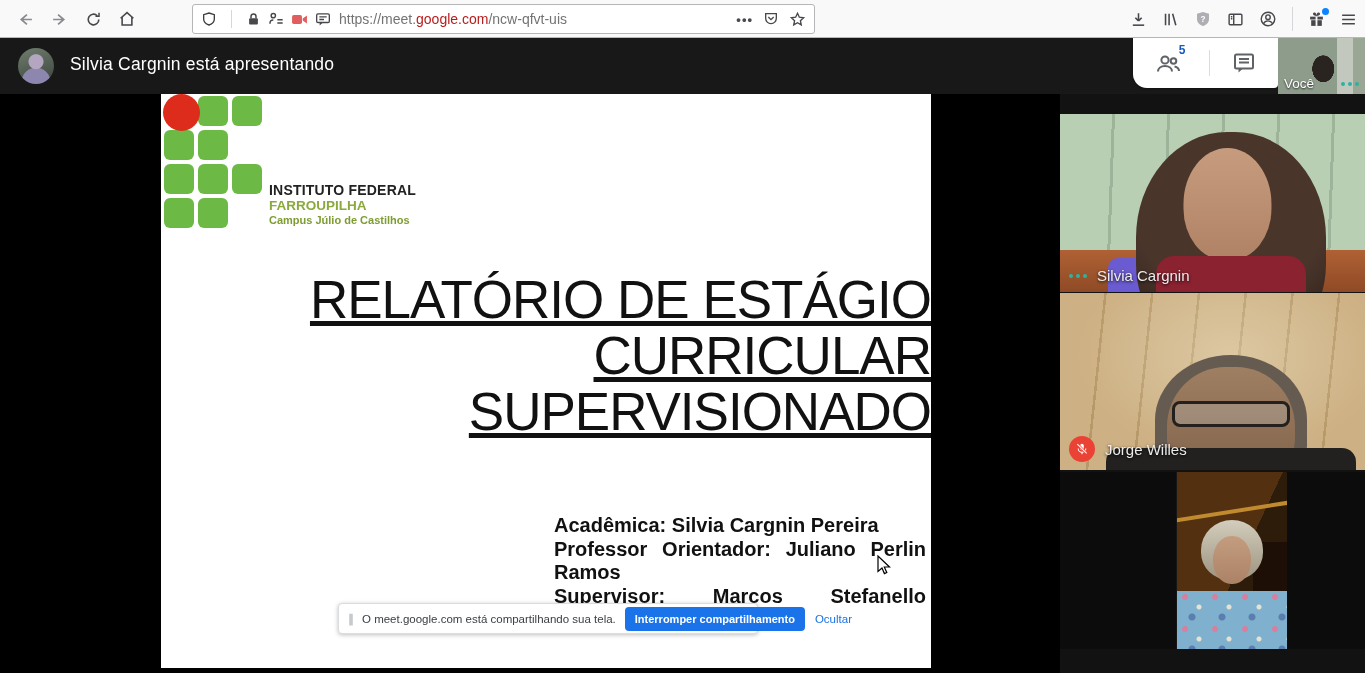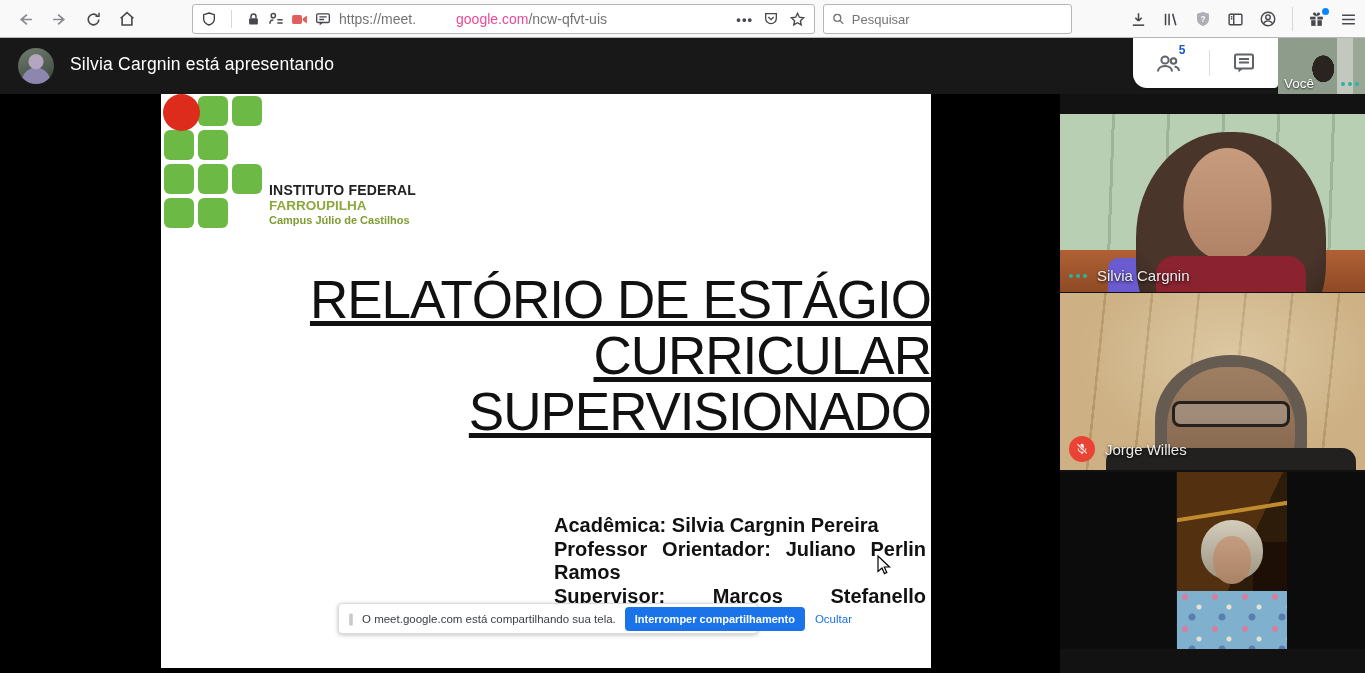--- a/index.html
+++ b/index.html
@@ -6,21 +6,21 @@
   html,body { width:1365px; height:673px; overflow:hidden; background:#000; font-family:"Liberation Sans", sans-serif; }
 
   
   #chrome { position:absolute; top:0; left:0; width:1365px; height:38px; background:#f9f9fa; border-bottom:1px solid #b8b8ba; }
   .nav-btn { position:absolute; top:7px; width:26px; height:24px; display:flex; align-items:center; justify-content:center; border-radius:3px; }
   .nav-btn svg { display:block; }
   #urlbar { position:absolute; left:192px; top:4px; width:623px; height:30px; background:#fff; border:1px solid #b6b6b8; border-radius:3px; display:flex; align-items:center; padding:0 8px; }
   #urlbar .sep { width:1px; height:18px; background:#d7d7db; margin:0 7px; }
   .url-icons { display:flex; align-items:center; gap:7px; }
   .url-text { margin-left:8px; font-size:14px; color:#737373; white-space:nowrap; flex:1; overflow:hidden; }
-  .url-text .host { color:#ec4899;margin-left:40px; }
+  .url-text .host { color:#b91c1c; }
   .urlbar-right { display:flex; align-items:center; gap:10px; margin-left:8px; }
   .dots3 { font-size:13px; color:#4a4a4f; letter-spacing:1px; font-weight:bold; }
   #searchbar { position:absolute; left:823px; top:4px; width:249px; height:30px; background:#fff; border:1px solid #b6b6b8; border-radius:3px; display:flex; align-items:center; padding:0 8px; }
   #searchbar input { border:none; outline:none; font-size:13px; color:#737373; width:100%; margin-left:7px; font-family:"Liberation Sans",sans-serif; background:transparent; }
   #toolbar-right { position:absolute; right:8px; top:0; height:38px; display:flex; align-items:center; gap:15px; }
   .tool-sep { width:1px; height:24px; background:#d7d7db; }
   .gift-wrap { position:relative; }
   .blue-dot { position:absolute; top:-3px; right:-4px; width:7px; height:7px; border-radius:50%; background:#0a84ff; }
 
   
@@ -168,27 +168,20 @@
       <svg class="ic" width="16" height="16" viewBox="0 0 24 24" fill="none" stroke="#47474c" stroke-width="2">
           <path d="M4 4h16v7a8 8 0 0 1-16 0z"></path>
           <path d="M8 9l4 4 4-4"></path>
         </svg>
       <svg class="ic" width="17" height="17" viewBox="0 0 24 24" fill="none" stroke="#47474c" stroke-width="1.9">
           <path d="M12 3.2l2.6 5.6 6 .7-4.5 4.1 1.2 5.9-5.3-3-5.3 3 1.2-5.9L3.4 9.5l6-.7z"></path>
         </svg>
     </div>
   </div>
 
-  <div id="searchbar">
-    <svg class="ic" width="14" height="14" viewBox="0 0 24 24" fill="none" stroke="#737373" stroke-width="2.4">
-        <circle cx="10" cy="10" r="6.5"></circle>
-        <path d="M15 15l6 6"></path>
-      </svg>
-    <input type="text" placeholder="Pesquisar" style="">
-  </div>
 
   <div id="toolbar-right">
     <svg class="ic" width="17" height="17" viewBox="0 0 24 24" fill="none" stroke="#47474c" stroke-width="2.2">
         <path d="M12 3v11m0 0l-4.5-4.5M12 14l4.5-4.5"></path>
         <path d="M4 20h16"></path>
       </svg>
     <svg class="ic" width="17" height="17" viewBox="0 0 24 24" fill="none" stroke="#47474c" stroke-width="2.2">
         <path d="M5 4v16M10 4v16M15 4l4.5 16"></path>
       </svg>
     <svg class="ic" width="18" height="18" viewBox="0 0 24 24">

